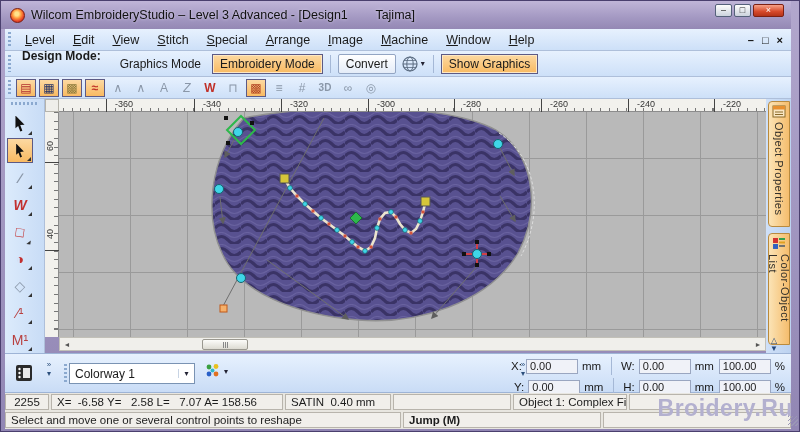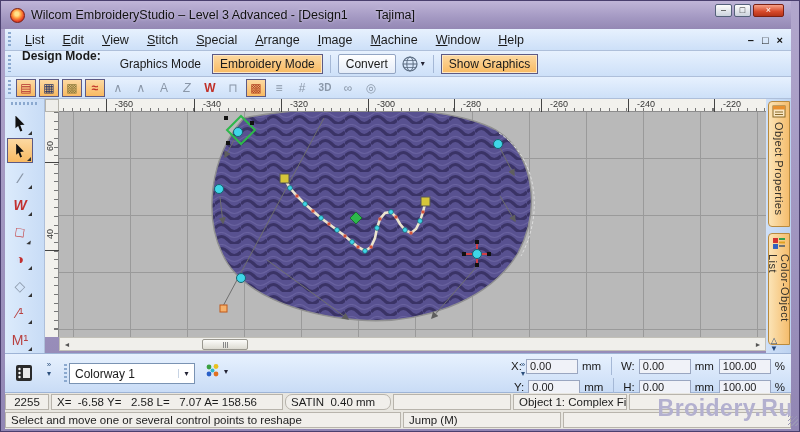--- a/index.html
+++ b/index.html
@@ -108,21 +108,21 @@
     <span class="title-text">Wilcom EmbroideryStudio – Level 3 Advanced - [Design1        Tajima]</span>
     <span class="winbtns">
       <span class="winbtn">–</span>
       <span class="winbtn">□</span>
       <span class="winbtn close">×</span>
     </span>
   </div>
 
   <div class="bluebar" style="top:28px; height:22px;">
     <span class="grip"></span>
-    <span class="menu-item">List</span>
+    <span class="menu-item">Level</span>
     <span class="menu-item">Edit</span>
     <span class="menu-item">View</span>
     <span class="menu-item">Stitch</span>
     <span class="menu-item">Special</span>
     <span class="menu-item">Arrange</span>
     <span class="menu-item">Image</span>
     <span class="menu-item">Machine</span>
     <span class="menu-item">Window</span>
     <span class="menu-item">Help</span>
     <span class="mdi-btns">
@@ -388,26 +388,26 @@
         <span class="unit">mm</span>
         <span class="field">100.00</span>
         <span>%</span>
       </div>
     </div>
   </div>
 
   <div class="statusrow" style="top:392px;">
     <span class="cell" style="width:44px; text-align:center;">2255</span>
     <span class="cell" style="width:232px;">X=  -6.58 Y=   2.58 L=   7.07 A= 158.56</span>
-    <span class="cell" style="width:106px;border-radius:7px;">SATIN  0.40 mm</span>
+    <span class="cell" style="width:106px;">SATIN  0.40 mm</span>
     <span class="cell" style="width:118px;"></span>
     <span class="cell" style="width:114px;">Object 1: Complex Fill</span>
     <span class="cell" style="flex:1;"></span>
   </div>
   <div class="statusrow" style="top:410px; height:18px;">
     <span class="cell" style="width:396px;">Select and move one or several control points to reshape</span>
-    <span class="cell" style="width:158px;">Jump (M)</span>
+    <span class="cell" style="width:198px;font-weight:bold;">Jump (M)</span>
     <span class="cell" style="flex:1;"></span>
   </div>
   <div class="watermark">Broidery.Ru</div>
   <div class="resize-grip"></div>
 
 </div>
 
 </body></html>

